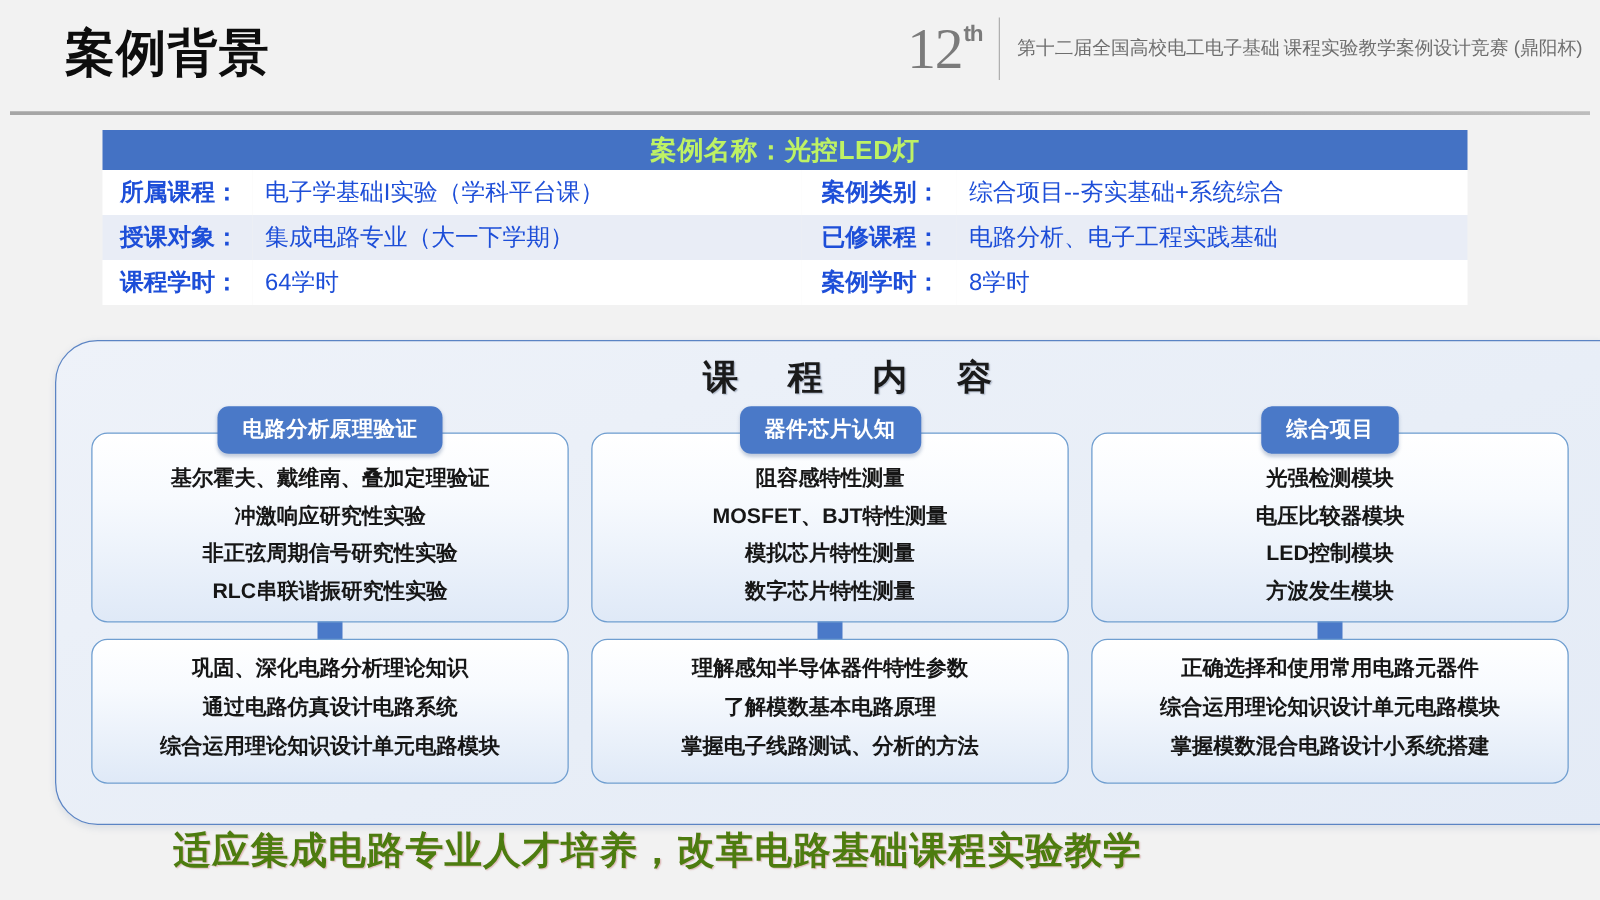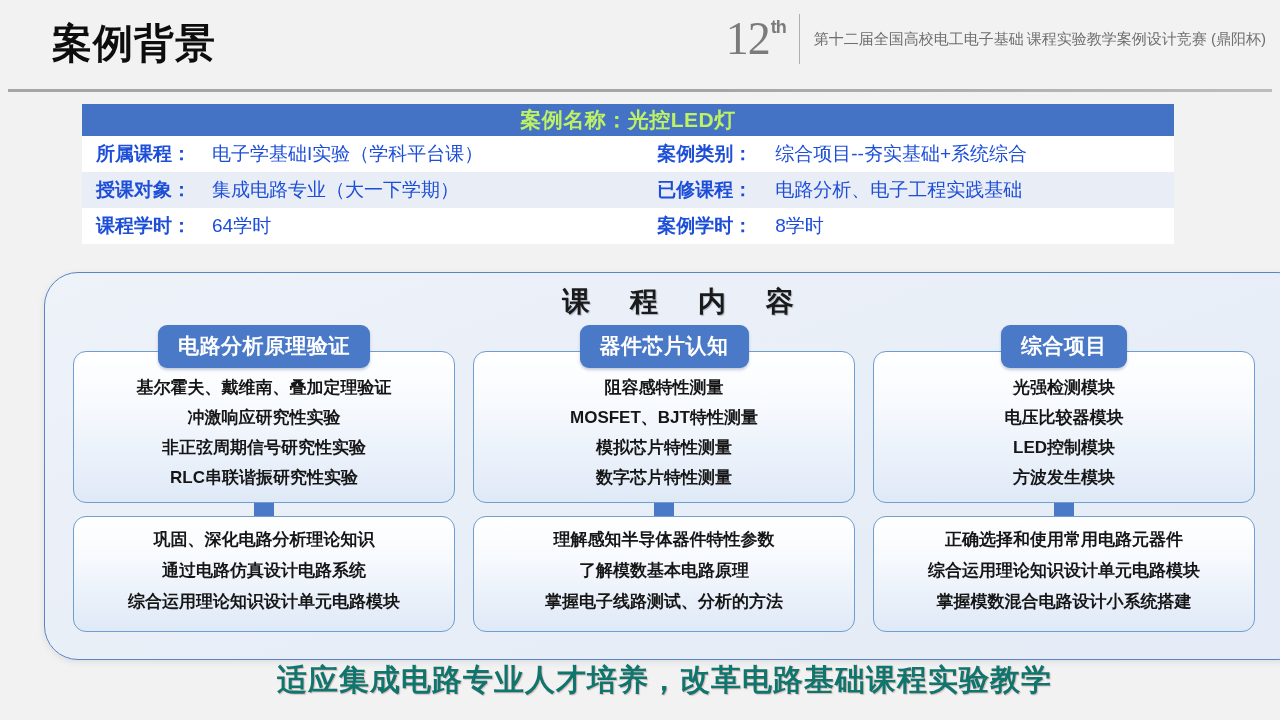--- a/index.html
+++ b/index.html
@@ -111,21 +111,21 @@
   }
   .col-1 { left: 28px; }
   .col-2 { left: 428px; }
   .col-3 { left: 828px; }
 
   .cat-chip {
     position: relative;
     margin: 0 auto;
     background: #4a79c8;
     color: #ffffff;
-    font-size: 21px; font-weight: bold;
+    font-size: 17px; font-weight: bold;
     border-radius: 9px;
     padding: 7px 20px 8px;
     text-align: right;
     width: max-content;
     z-index: 3;
     box-shadow: 0 2px 3px rgba(60,90,140,0.30);
     letter-spacing: 0.5px;
   }
 
   .box {
@@ -170,23 +170,23 @@
     width: 0; height: 0;
     border-left: 19px solid transparent;
     border-right: 19px solid transparent;
     border-top: 16px solid #4a79c8;
   }
 
   
   .footer-red {
     position: absolute; left: 0; top: 660px;
     width: 1052px;
-    text-align: right;
+    text-align: center;
     font-size: 30px; font-weight: bold;
-    color: #0f766e;
+    color: #4d7c0f;
     letter-spacing: 1px;
     text-shadow: 1px 1px 1px rgba(180,80,80,0.35);
   }
 </style>
 </head>
 <body>
 
 <div class="slide">
 
   <div class="header">

